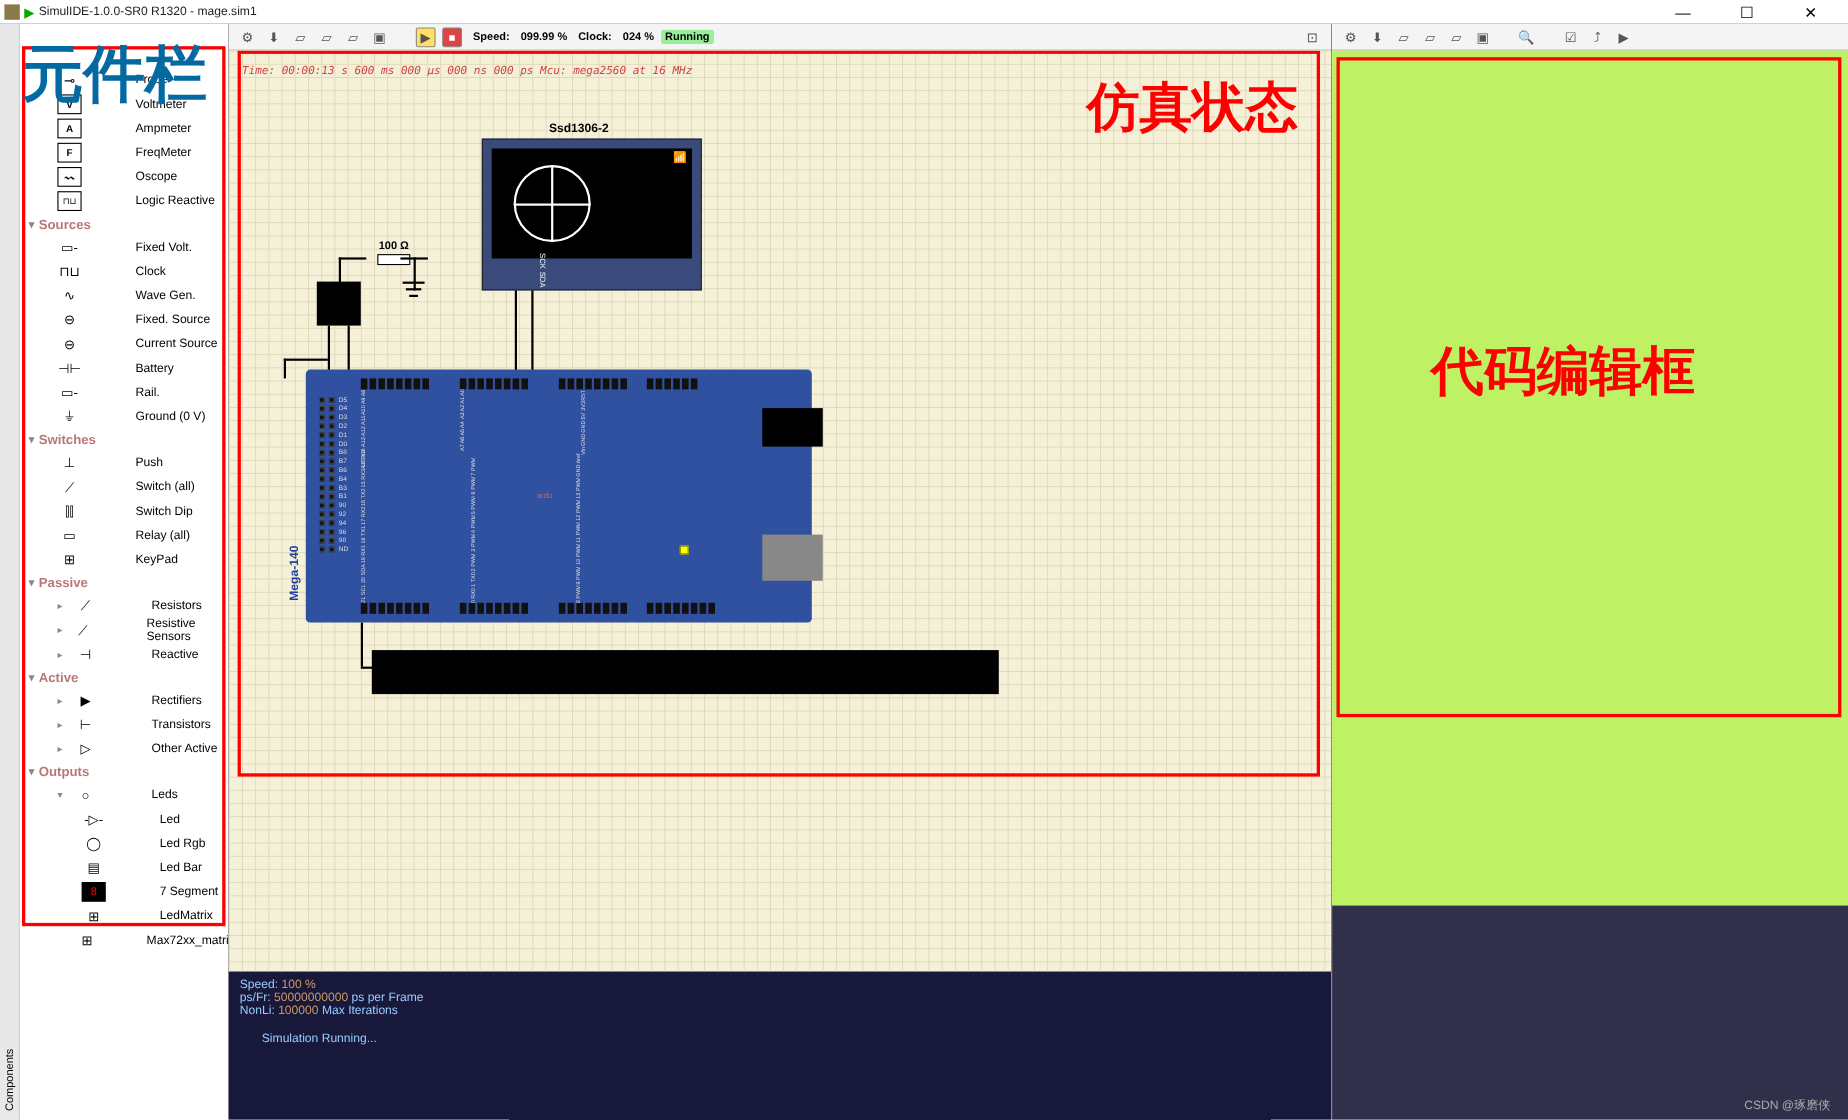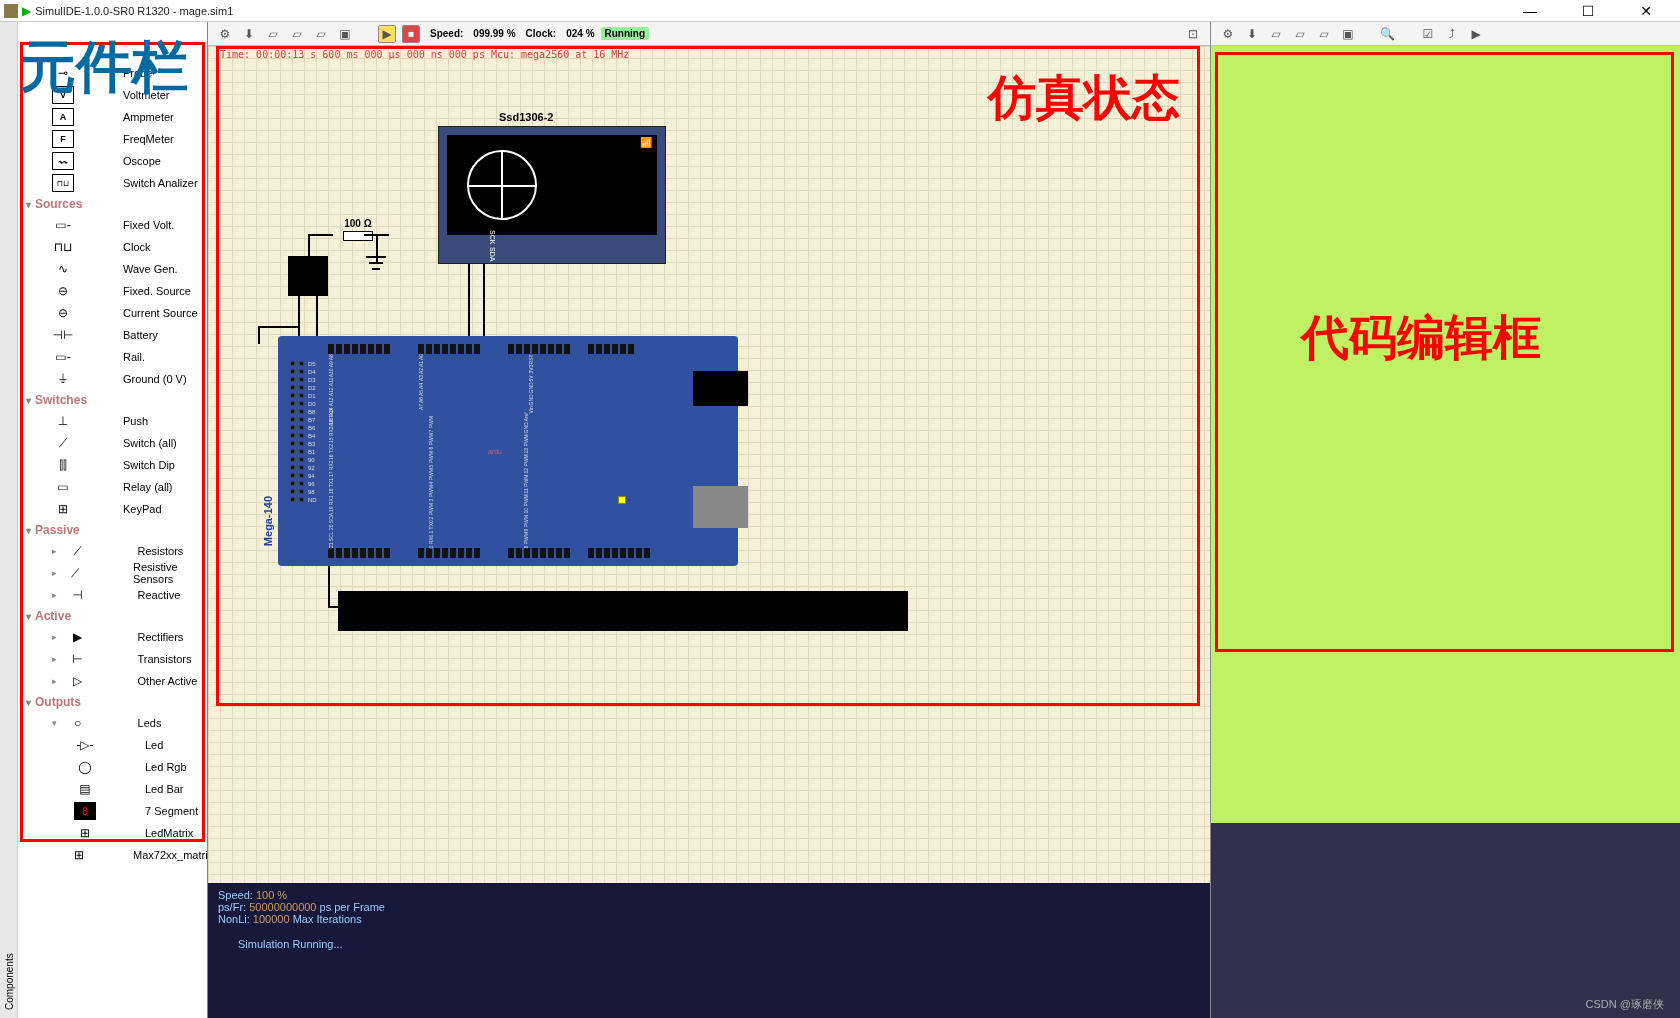--- a/index.html
+++ b/index.html
@@ -25,24 +25,24 @@
     .comp-label { font-size: 11px; color: #000; padding-left: 39px; }
     .center { flex: 1; display: flex; flex-direction: column; position: relative; }
     .toolbar { height: 24px; background: #f4f4f4; display: flex; align-items: center; gap: 6px; padding: 0 8px; border-bottom: 1px solid #bbb; }
     .tbtn { width: 18px; height: 18px; display: flex; align-items: center; justify-content: center; color: #555; cursor: pointer; }
     .tbtn.play { background: #ffe060; border: 1px solid #888; border-radius: 2px; }
     .tbtn.stop { background: #d44; color: #fff; border: 1px solid #888; border-radius: 2px; width: 18px; }
     .tb-text { font-size: 10px; color: #000; font-weight: bold; margin-left: 4px; }
     .running { background: #9e9; padding: 1px 4px; border-radius: 2px; font-size: 10px; font-weight: bold; }
     .tb-spacer { flex: 1; }
     .canvas { flex: 1; background: #f5f0d8; position: relative; overflow: hidden; background-image: linear-gradient(#e0d8b8 1px, transparent 1px), linear-gradient(90deg, #e0d8b8 1px, transparent 1px); background-size: 12px 12px; }
-    .canvas-info { position: absolute; top: 3px; left: 12px; font-size: 10px; color: #c44; font-family: monospace; }
+    .canvas-info { position: absolute; top: 13px; left: 12px; font-size: 10px; color: #c44; font-family: monospace; font-style: italic; }
     .red-box-2 { position: absolute; left: 8px; top: 0px; right: 10px; height: 660px; border: 3px solid #f00; pointer-events: none; z-index: 10; }
     .anno-2 { position: absolute; right: 30px; top: 20px; font-size: 48px; font-weight: bold; color: #f00; z-index: 11; font-family: 'SimHei','Microsoft YaHei',sans-serif; }
-    .oled { position: absolute; left: 230px; top: 80px; width: 228px; height: 138px; background: #3a4a7a; border: 1px solid #222; }
+    .oled { position: absolute; left: 230px; top: 80px; width: 200px; height: 138px; background: #3a4a7a; border: 1px solid #222; }
     .oled-label { position: absolute; top: -16px; left: 60px; font-size: 11px; font-weight: bold; color: #000; }
     .oled-screen { position: absolute; top: 8px; left: 8px; right: 8px; height: 100px; background: #000; }
     .oled-circle { width: 70px; height: 70px; border: 2px solid #fff; border-radius: 50%; position: absolute; left: 20px; top: 15px; }
     .oled-cross-h { position: absolute; left: 20px; top: 50px; width: 70px; height: 2px; background: #fff; }
     .oled-cross-v { position: absolute; left: 54px; top: 15px; width: 2px; height: 70px; background: #fff; }
     .oled-signal { position: absolute; right: 4px; top: 2px; color: #fff; font-size: 10px; }
     .oled-pins { position: absolute; bottom: 2px; left: 50px; font-size: 7px; color: #fff; writing-mode: vertical-rl; display: flex; gap: 2px; }
     .resistor { position: absolute; left: 120px; top: 172px; width: 60px; text-align: center; }
     .resistor-label { font-size: 10px; font-weight: bold; color: #000; }
     .resistor-body { width: 30px; height: 10px; background: #fff; border: 1px solid #000; margin: 2px auto; }
@@ -118,21 +118,21 @@
     <div class="comp-item sub">
         <span class="comp-icon" style="border:1px solid #000;font-size:9px;font-weight:bold">F</span>
         <span class="comp-label">FreqMeter</span>
       </div>
     <div class="comp-item sub">
         <span class="comp-icon" style="border:1px solid #000;font-size:9px">〰</span>
         <span class="comp-label">Oscope</span>
       </div>
     <div class="comp-item sub">
         <span class="comp-icon" style="border:1px solid #000;font-size:8px">⊓⊔</span>
-        <span class="comp-label">Switch Analizer</span>
+        <span class="comp-label">Logic Reactive</span>
       </div>
 
     <div class="comp-cat">
         <span class="arrow">▾</span>
         <span>Sources</span>
       </div>
     <div class="comp-item sub">
         <span class="comp-icon">▭-</span>
         <span class="comp-label">Fixed Volt.</span>
       </div>

